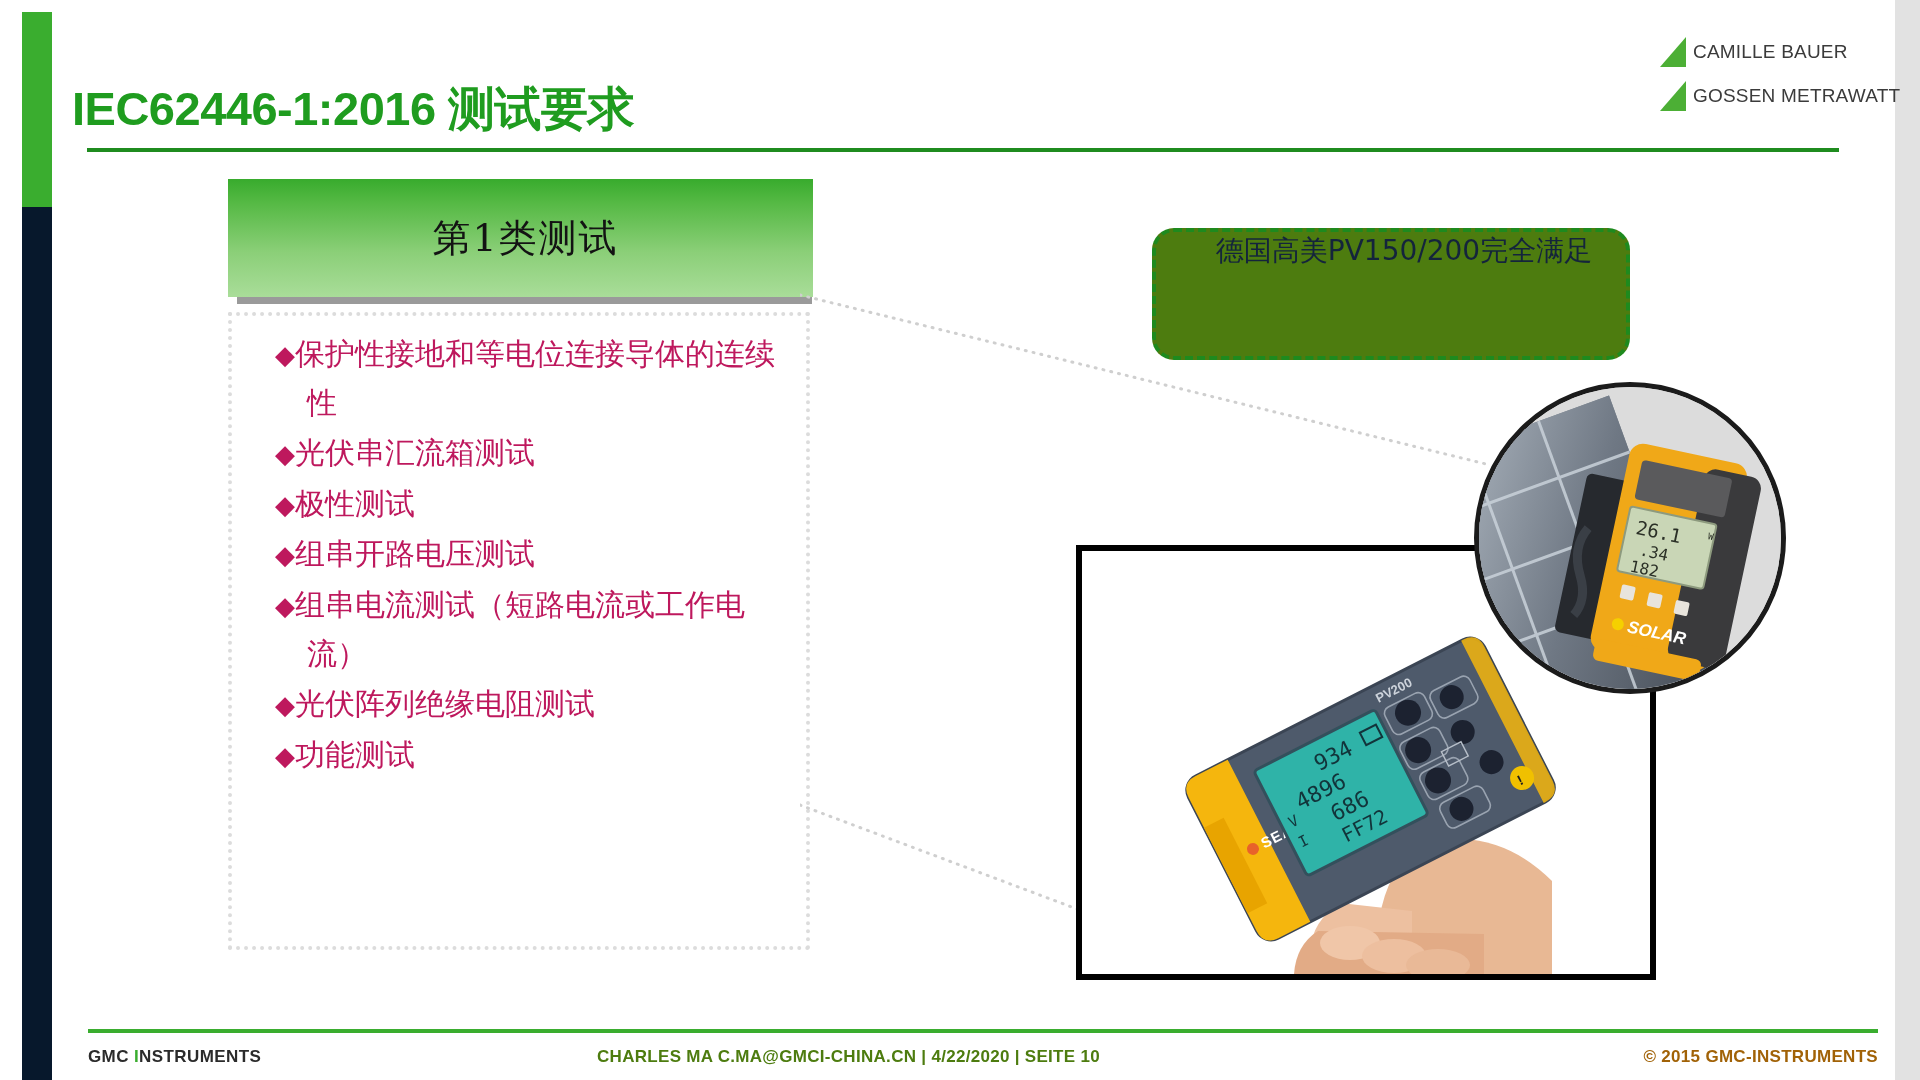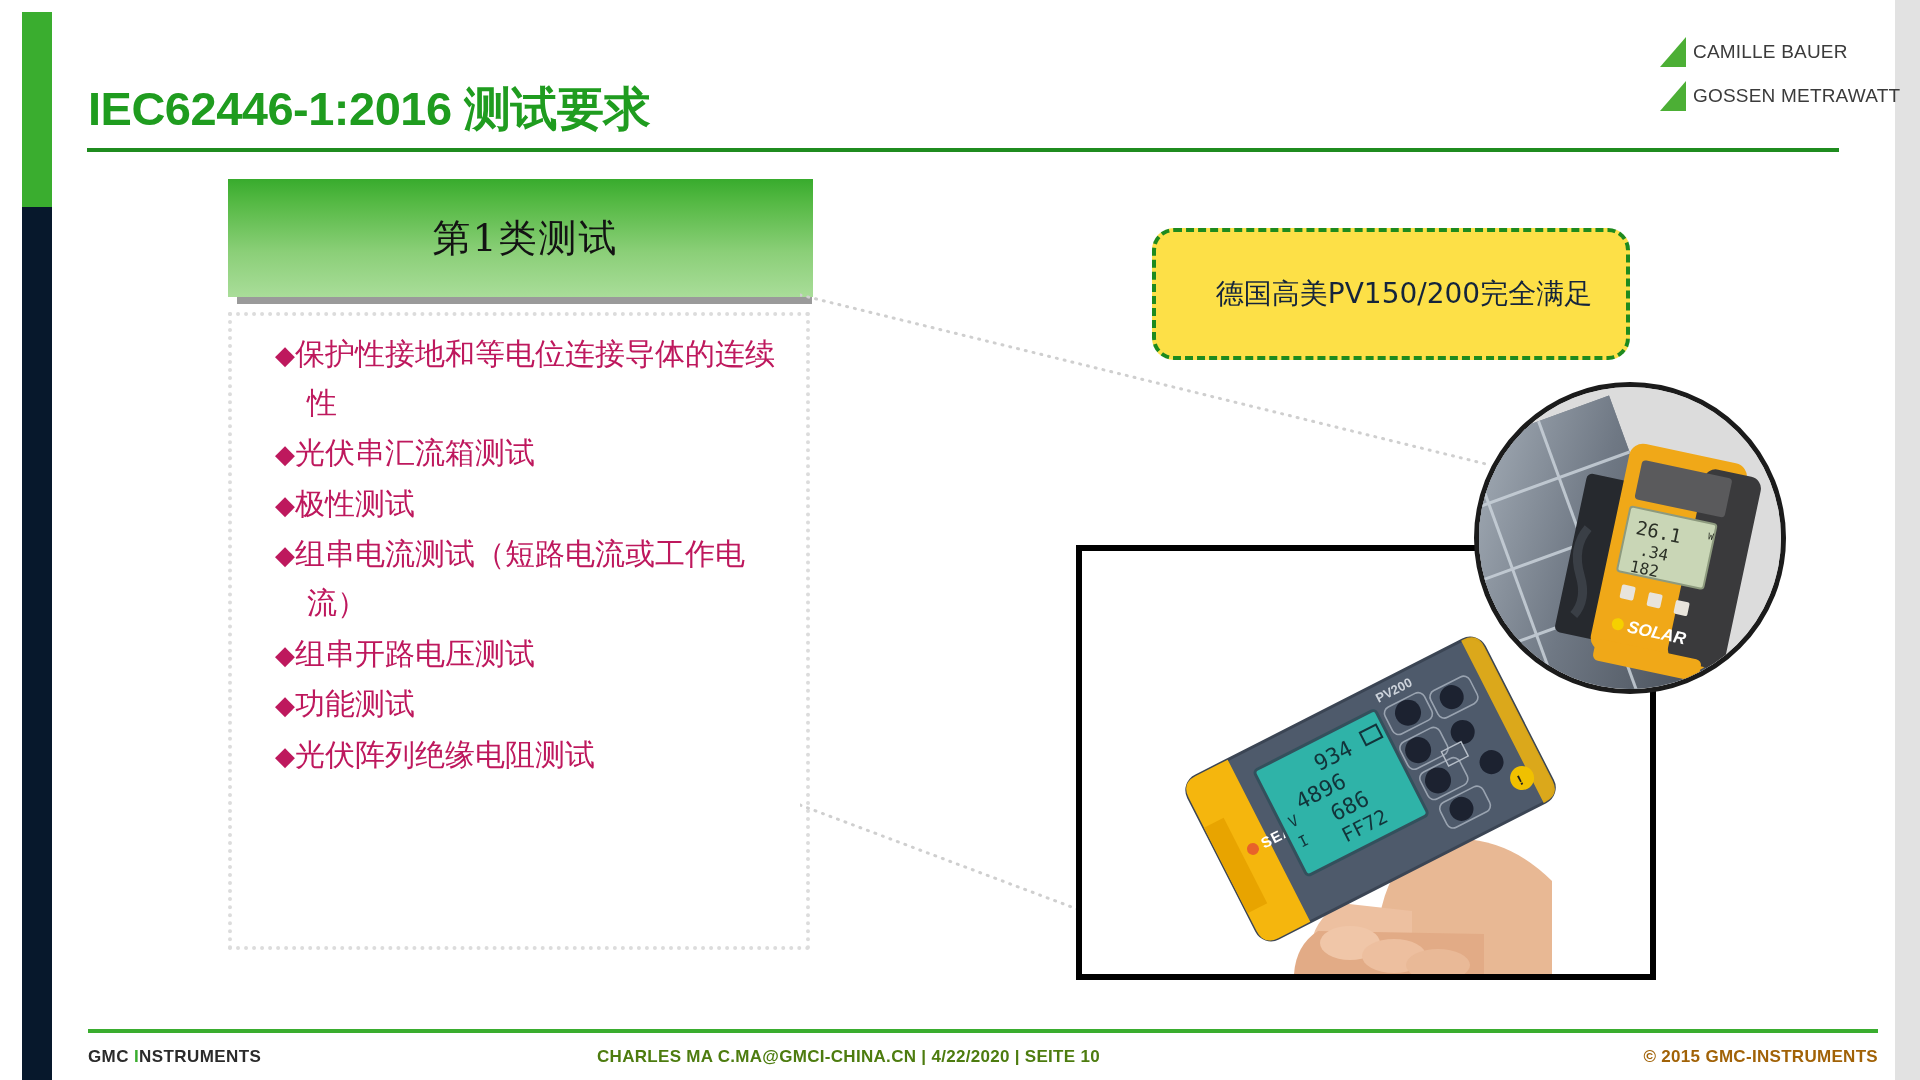--- a/index.html
+++ b/index.html
@@ -13,21 +13,21 @@
 
   
   .bar-green{position:absolute;left:22px;top:12px;width:30px;height:195px;background:#3aad2f;}
   .bar-dark{position:absolute;left:22px;top:207px;width:30px;height:873px;background:#07182c;}
 
   
   .edge-strip{position:absolute;left:1895px;top:0;width:25px;height:1080px;background:#e2e2e2;}
 
   
   .title{
-    position:absolute;left:88px;top:78px;
+    position:absolute;left:72px;top:78px;
     font-size:47px;font-weight:bold;color:#1f9c1f;
     letter-spacing:-0.5px;white-space:nowrap;
   }
   .title-rule{position:absolute;left:87px;top:148px;width:1752px;height:4px;background:#1f8c1f;}
 
   
   .logo{position:absolute;left:1660px;top:30px;width:230px;}
   .logo-row{display:flex;align-items:center;height:44px;}
   .logo-tri{width:26px;height:30px;margin-right:7px;flex:0 0 auto;}
   .logo-text{font-size:19px;color:#3b3b3b;letter-spacing:0.2px;white-space:nowrap;font-family:"Liberation Sans",sans-serif;}
@@ -54,21 +54,21 @@
     font-family:"DejaVu Sans","Liberation Sans",sans-serif;
     margin:0 0 2px 0;text-indent:-32px;padding-left:32px;
   }
   .bullet .dia{font-size:26px;}
 
   
   .callout{
     position:absolute;left:1152px;top:228px;width:478px;height:132px;
     border:4px dashed #1e8a1e;border-radius:22px;box-sizing:border-box;
     display:flex;flex-direction:row;justify-content:center;
-    padding-left:26px;background:#fde047;align-items:center;
+    padding-left:26px;background:#4d7c0f;
   }
   .callout-line{
     font-size:28px;color:#14243c;line-height:1.38;
     font-family:"DejaVu Sans","Liberation Sans",sans-serif;white-space:nowrap;
   }
 
   
   .connector{position:absolute;pointer-events:none;}
 
   
@@ -121,24 +121,24 @@
   <div class="gbox-shadow"></div>
   <div class="gbox">
     <span class="gbox-label">第1类测试</span>
   </div>
 
   <div class="dotbox"></div>
   <div class="bullets">
     <p class="bullet"><span class="dia">◆</span><span>保护性接地和等电位连接导体的连续性</span></p>
     <p class="bullet"><span class="dia">◆</span><span>光伏串汇流箱测试</span></p>
     <p class="bullet"><span class="dia">◆</span><span>极性测试</span></p>
+    <p class="bullet"><span class="dia">◆</span><span>组串开路电压测试</span></p>
     <p class="bullet"><span class="dia">◆</span><span>组串电流测试（短路电流或工作电流）</span></p>
-    <p class="bullet"><span class="dia">◆</span><span>组串开路电压测试</span></p>
+    <p class="bullet"><span class="dia">◆</span><span>光伏阵列绝缘电阻测试</span></p>
     <p class="bullet"><span class="dia">◆</span><span>功能测试</span></p>
-    <p class="bullet"><span class="dia">◆</span><span>光伏阵列绝缘电阻测试</span></p>
   </div>
 
   <svg class="connector" style="left:800px;top:290px;width:700px;height:200px;" viewBox="0 0 700 200">
     <line x1="0" y1="5" x2="690" y2="175" stroke="#cfcfcf" stroke-width="3" stroke-dasharray="1,7" stroke-linecap="round"></line>
   </svg>
   <svg class="connector" style="left:800px;top:800px;width:290px;height:120px;" viewBox="0 0 290 120">
     <line x1="0" y1="5" x2="285" y2="112" stroke="#cfcfcf" stroke-width="3" stroke-dasharray="1,7" stroke-linecap="round"></line>
   </svg>
 
   <div class="callout">

